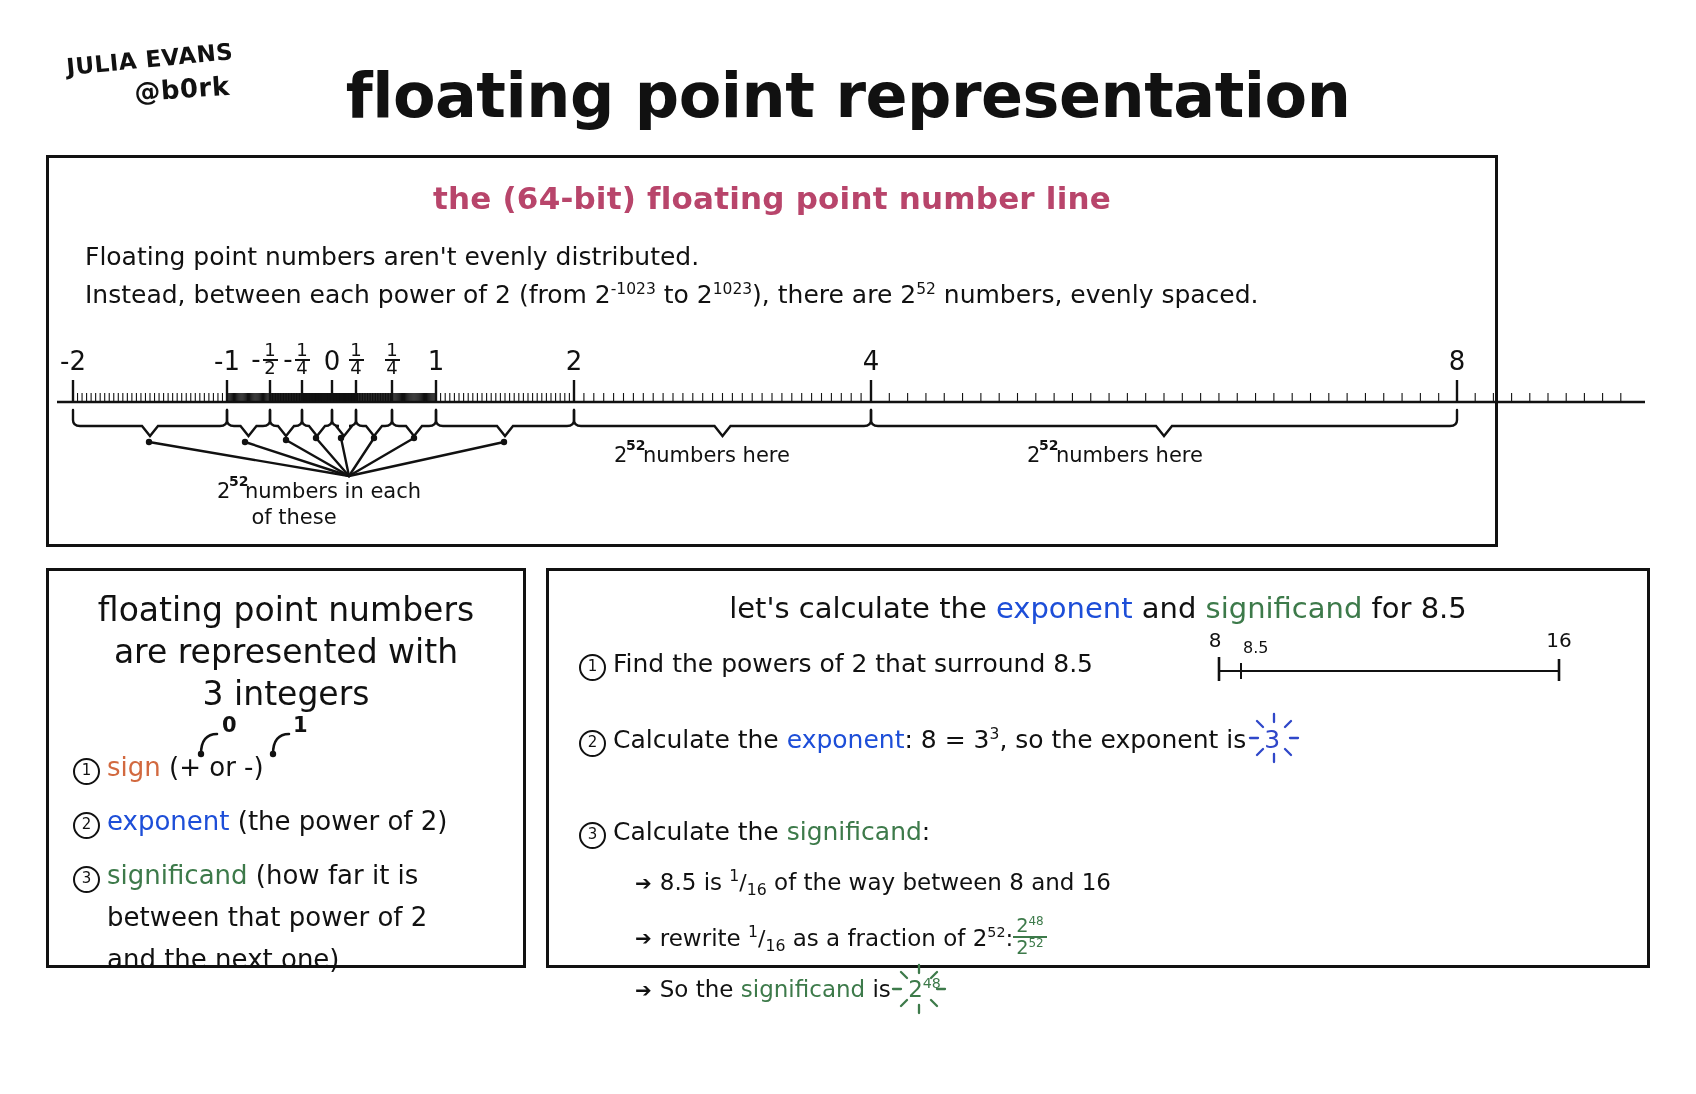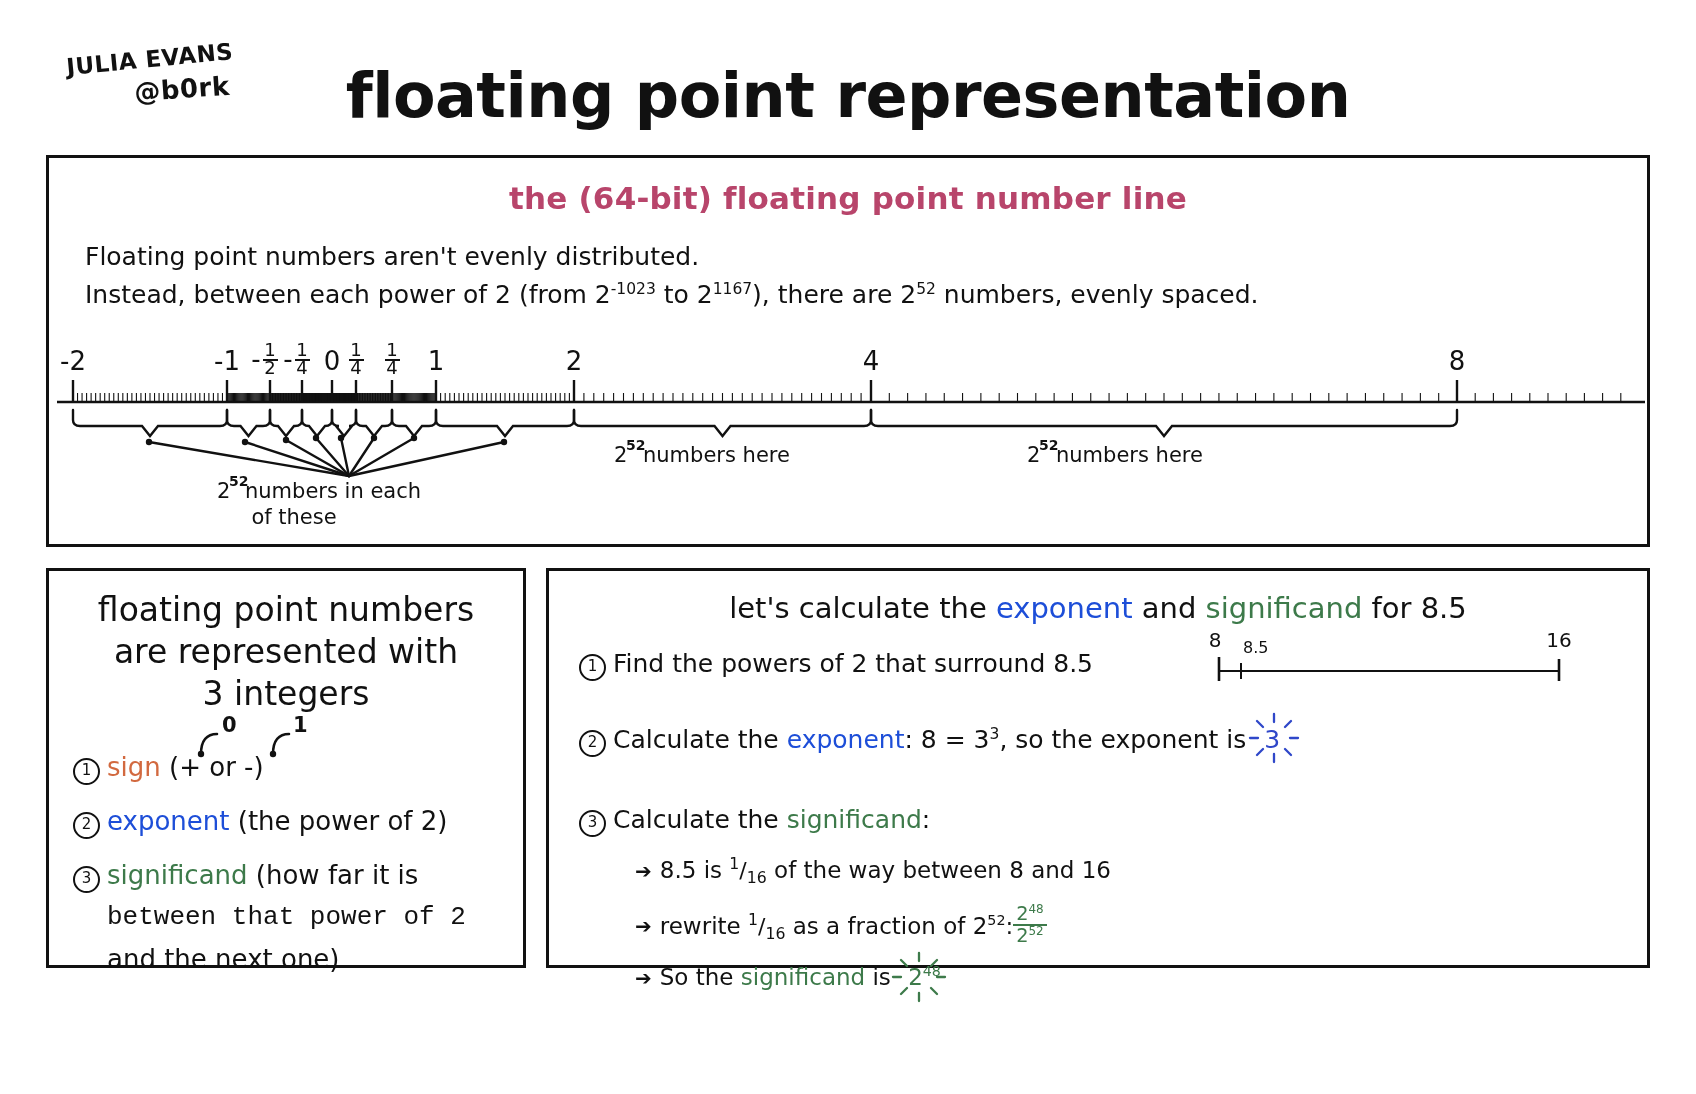--- a/index.html
+++ b/index.html
@@ -26,21 +26,21 @@
   .maintitle{
     position:absolute;left:0;right:0;top:59px;
     text-align:center;
     font-size:62px;font-weight:700;letter-spacing:-0.5px;
     font-family:"DejaVu Sans", sans-serif;
     color:#111;
   }
 
   
   .panel{position:absolute;border:3px solid #111;background:#fff;box-sizing:border-box;}
-  #panel-numberline{left:46px;top:155px;width:1604px;height:392px;}
+  #panel-numberline{left:46px;top:155px;width:1452px;height:392px;}
   #panel-three{left:46px;top:568px;width:480px;height:400px;}
   #panel-calc{left:546px;top:568px;width:1104px;height:400px;}
 
   .panel-title{
     text-align:center;font-size:31px;font-weight:600;
     color:#b8456b;margin-top:22px;letter-spacing:0.2px;
   }
 
   .para{
     position:absolute;left:36px;top:80px;
@@ -103,21 +103,21 @@
     <span class="l2">@b0rk</span>
   </div>
 
   <div class="maintitle">floating point representation</div>
 
   <div class="panel" id="panel-numberline">
     <div class="panel-title">the (64-bit) floating point number line</div>
 
     <div class="para">
       <div>Floating point numbers aren't evenly distributed.</div>
-      <div><span>Instead, between each power of 2 (from 2</span><sup class="sm">-1023</sup><span> to 2</span><sup class="sm">1167</sup><span>), there are 2</span><sup class="sm">52</sup><span> numbers, evenly spaced.</span></div>
+      <div><span>Instead, between each power of 2 (from 2</span><sup class="sm">-1023</sup><span> to 2</span><sup class="sm">1023</sup><span>), there are 2</span><sup class="sm">52</sup><span> numbers, evenly spaced.</span></div>
     </div>
 
     <svg id="nlsvg" viewBox="0 0 1604 205">
 
       <text class="nl-label" x="24" y="32" text-anchor="middle">-2</text>
       <text class="nl-label" x="178" y="32" text-anchor="middle">-1</text>
       <text class="nl-label" x="283" y="32" text-anchor="middle">0</text>
       <text class="nl-label" x="387" y="32" text-anchor="middle">1</text>
       <text class="nl-label" x="525" y="32" text-anchor="middle">2</text>
       <text class="nl-label" x="822" y="32" text-anchor="middle">4</text>
@@ -724,21 +724,21 @@
       </div>
 
       <div class="row">
         <span class="circ">2</span><span class="c-exp">exponent</span>
         <span>(the power of 2)</span>
       </div>
 
       <div class="row wrapline">
         <span class="circ">3</span><span class="c-sig">significand</span>
         <span>(how far it is</span>
-        <div style="margin-left:34px;font-family:Liberation Mono, monospace;">between that power of 2</div>
+        <div style="margin-left:34px;">between that power of 2</div>
         <div style="margin-left:34px;">and the next one)</div>
       </div>
 
     </div>
   </div>
 
   <div class="panel" id="panel-calc">
     <div class="calc-head"><span>let's calculate the </span><span class="c-exp">exponent</span><span> and </span><span class="c-sig">significand</span><span> for 8.5</span></div>
 
     <div class="calc-steps">
@@ -767,21 +767,21 @@
                 <line x1="10" y1="10" x2="16" y2="16"></line>
                 <line x1="38" y1="38" x2="44" y2="44"></line>
                 <line x1="44" y1="10" x2="38" y2="16"></line>
                 <line x1="16" y1="38" x2="10" y2="44"></line>
               </g>
             </svg>
             <span class="val">3</span>
         </span>
       </div>
 
-      <div class="step" style="margin-top:46px;">
+      <div class="step" style="margin-top:58px;">
         <span class="circ">3</span><span>Calculate the </span><span class="c-sig">significand</span><span>:</span>
 
         <div class="sub">
           <span class="arrowg">➔</span><span>8.5 is </span><span class="slashfrac"><span class="n">1</span>/<span class="d">16</span></span><span> of the way between 8 and 16</span>
         </div>
 
         <div class="sub">
           <span class="arrowg">➔</span><span>rewrite </span><span class="slashfrac"><span class="n">1</span>/<span class="d">16</span></span><span> as a fraction of 2</span><sup class="sm">52</sup><span>:</span><span class="frac c-sig">
               <span class="num"><span>2</span><sup class="sm">48</sup></span>
               <span class="den"><span>2</span><sup class="sm">52</sup></span>

